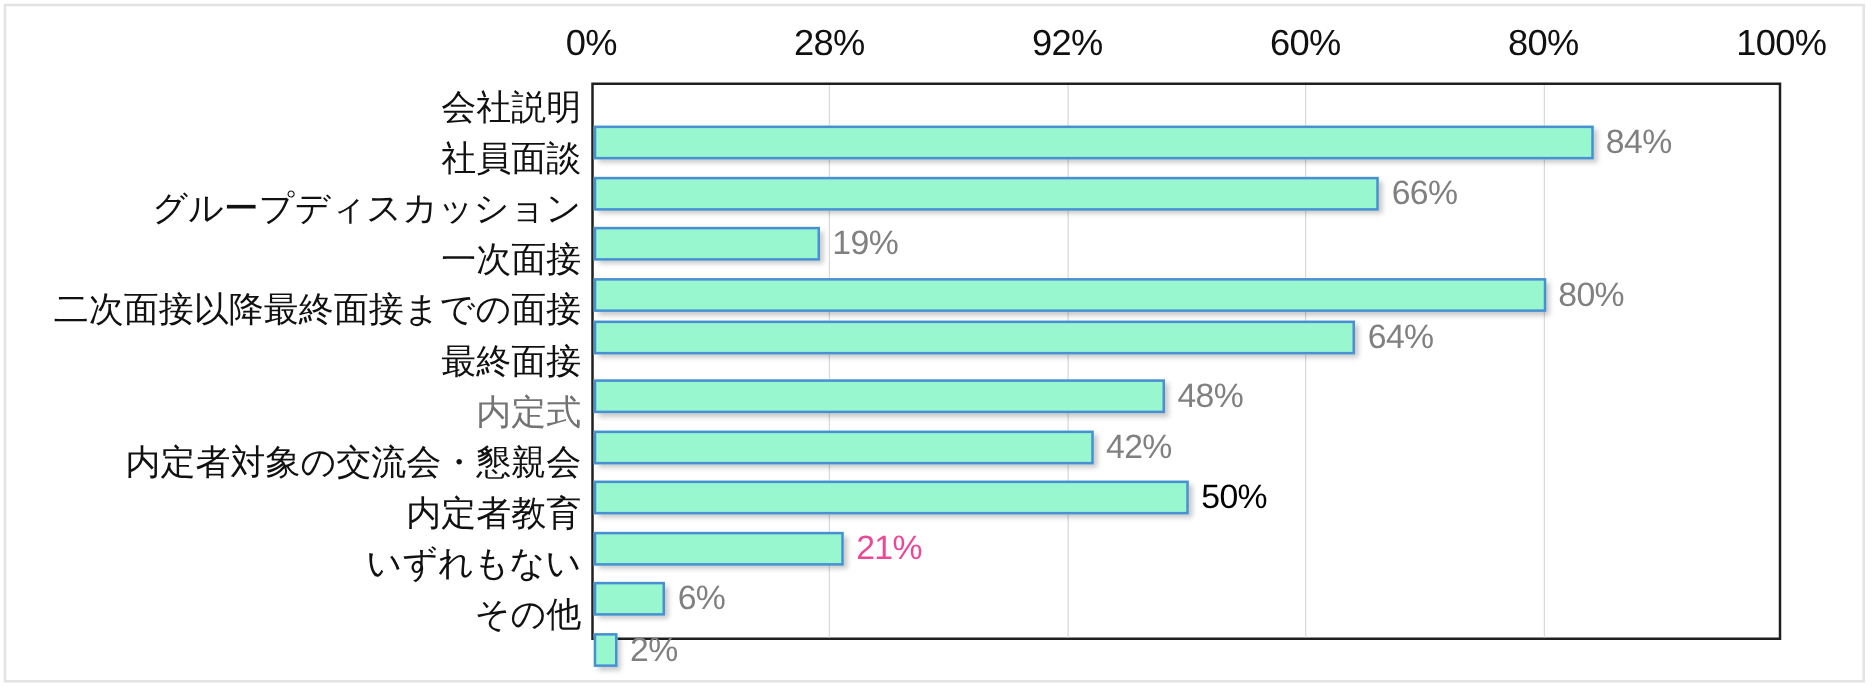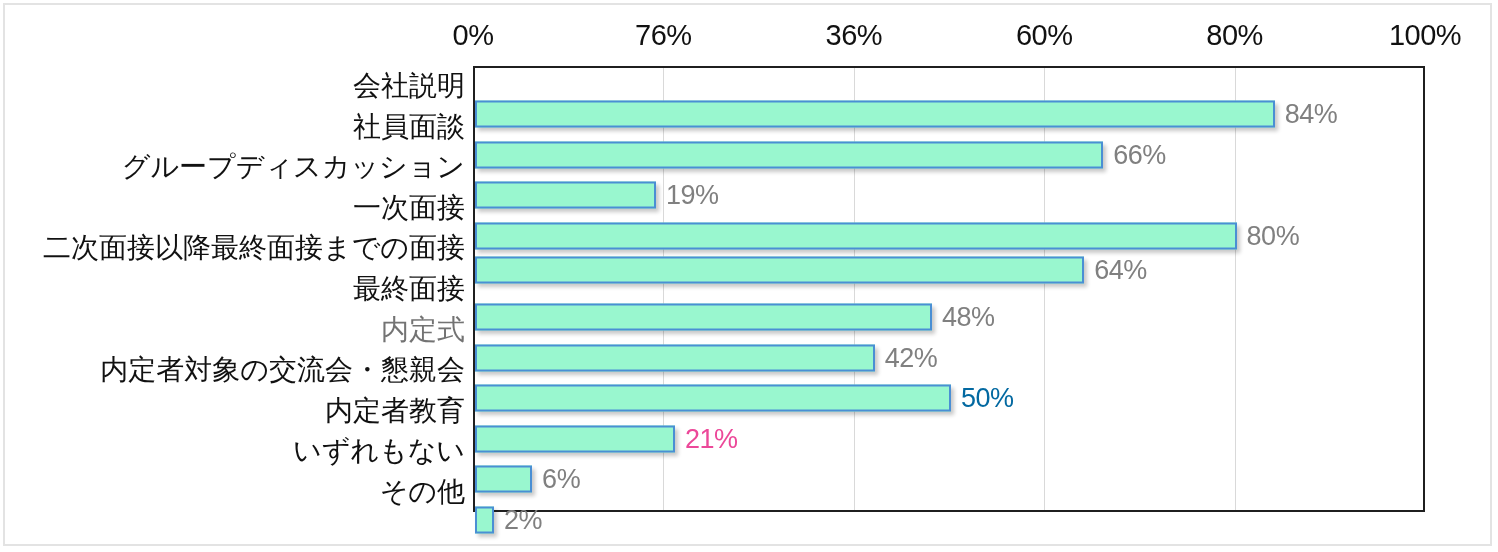--- a/index.html
+++ b/index.html
@@ -134,22 +134,22 @@
 <body>
 
 <div id="root">
 
   <div class="outer-frame"></div>
 
   <div class="chart">
 
     <div class="tick-labels" id="tick-labels">
         <div class="tick-label" style="left: 473px; color: rgb(17, 17, 17);">0%</div>
-        <div class="tick-label" style="left: 663.4px; color: rgb(17, 17, 17);">76%</div>
-        <div class="tick-label" style="left: 853.8px; color: rgb(17, 17, 17);">36%</div>
+        <div class="tick-label" style="left: 663.4px; color: rgb(17, 17, 17);">28%</div>
+        <div class="tick-label" style="left: 853.8px; color: rgb(17, 17, 17);">92%</div>
         <div class="tick-label" style="left: 1044.2px; color: rgb(17, 17, 17);">60%</div>
         <div class="tick-label" style="left: 1234.6px; color: rgb(17, 17, 17);">80%</div>
         <div class="tick-label" style="left: 1425px; color: rgb(17, 17, 17);">100%</div>
       </div>
 
     <div class="cat-labels" id="cat-labels">
         <div class="cat-label" style="top: 20.2727px; color: rgb(17, 17, 17);">会社説明</div>
         <div class="cat-label" style="top: 60.8182px; color: rgb(17, 17, 17);">社員面談</div>
         <div class="cat-label" style="top: 101.364px; color: rgb(17, 17, 17);">グループディスカッション</div>
         <div class="cat-label" style="top: 141.909px; color: rgb(17, 17, 17);">一次面接</div>
@@ -193,21 +193,21 @@
           <div class="row" style="top: 200.727px; height: 40.5455px;">
             <div class="bar" style="width: 456.96px; background: rgb(153, 247, 207); border-color: rgb(74, 143, 212);"></div>
             <div class="bar-label" style="left: 466.96px; color: rgb(128, 128, 128);">48%</div>
           </div>
           <div class="row" style="top: 241.273px; height: 40.5455px;">
             <div class="bar" style="width: 399.84px; background: rgb(153, 247, 207); border-color: rgb(74, 143, 212);"></div>
             <div class="bar-label" style="left: 409.84px; color: rgb(128, 128, 128);">42%</div>
           </div>
           <div class="row" style="top: 281.818px; height: 40.5455px;">
             <div class="bar" style="width: 476px; background: rgb(153, 247, 207); border-color: rgb(74, 143, 212);"></div>
-            <div class="bar-label" style="left: 486px; color: #0369a1;">50%</div>
+            <div class="bar-label" style="left: 486px; color: #000000;">50%</div>
           </div>
           <div class="row" style="top: 322.364px; height: 40.5455px;">
             <div class="bar" style="width: 199.92px; background: rgb(153, 247, 207); border-color: rgb(74, 143, 212);"></div>
             <div class="bar-label" style="left: 209.92px; color: #ec4899;">21%</div>
           </div>
           <div class="row" style="top: 362.909px; height: 40.5455px;">
             <div class="bar" style="width: 57.12px; background: rgb(153, 247, 207); border-color: rgb(74, 143, 212);"></div>
             <div class="bar-label" style="left: 67.12px; color: rgb(128, 128, 128);">6%</div>
           </div>
           <div class="row" style="top: 403.455px; height: 40.5455px;">

